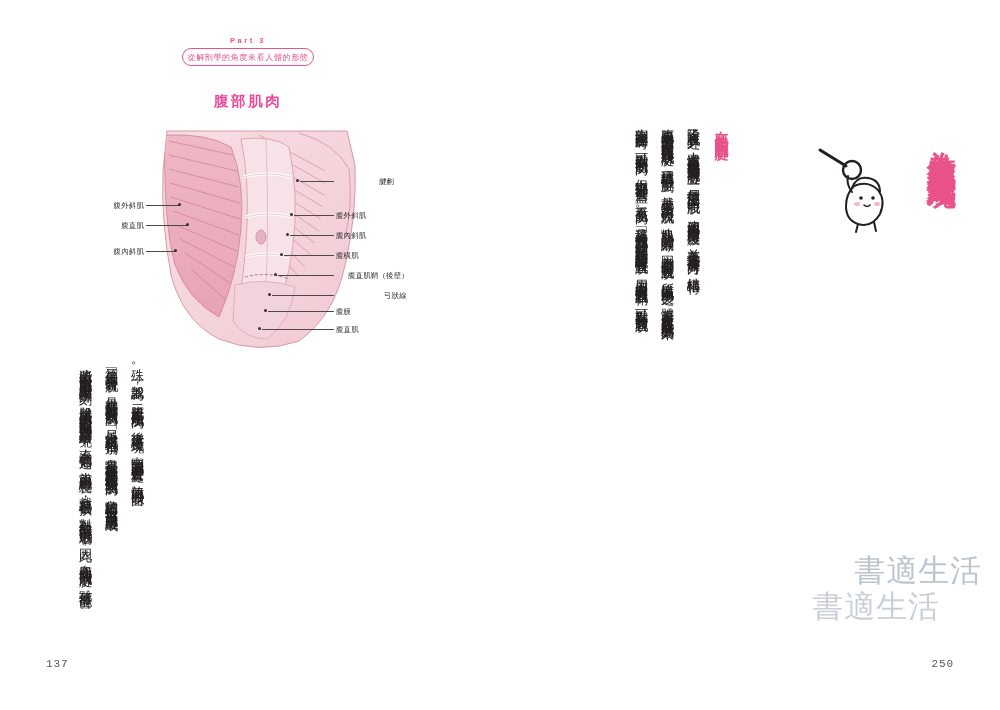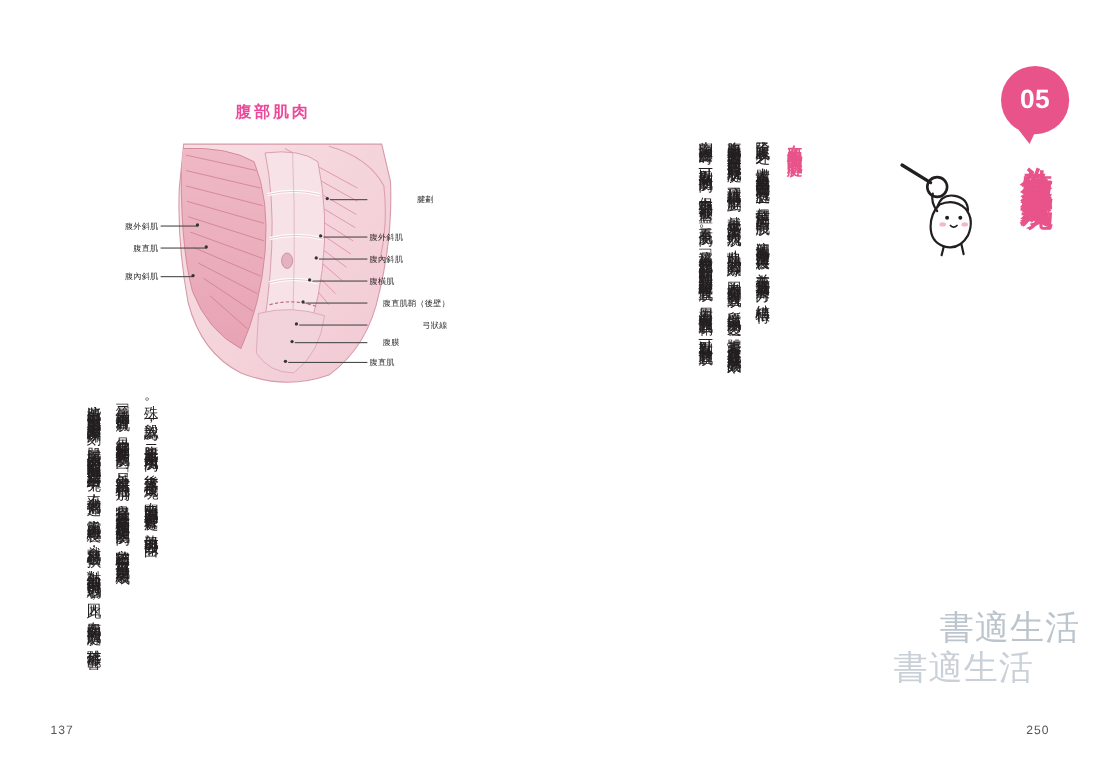--- a/index.html
+++ b/index.html
@@ -124,21 +124,21 @@
     white-space: nowrap;
   }
   .wm-1 { right: 18px; bottom: 118px; color: #b9c2cb; }
   .wm-2 { right: 60px; bottom: 82px; color: #c8ced6; }
   .folio {
     position: absolute;
     bottom: 40px;
     font-size: 11px;
     color: #555;
     letter-spacing: 0.08em;
-    font-family: Liberation Sans, sans-serif;
+    font-family: Liberation Mono, monospace;
   }
   .folio-r { right: 46px; }
   .folio-l { left: 46px; }
 
   
   #page-left { order: 1; }
   .part-head {
     position: absolute;
     left: 182px;
     top: 36px;
@@ -235,20 +235,24 @@
     pointer-events: none;
   }
 </style>
 </head>
 <body>
 
 <div class="spread">
 
   <div class="page" id="page-left">
 
+    <div class="part-head">
+      <div class="part-label">Part 3</div>
+      <div class="part-box">從解剖學的角度來看人體的形態</div>
+    </div>
 
     <div class="sec-title">腹部肌肉</div>
 
     <div class="figure-wrap">
 
       <div class="fig-img">
         <svg viewBox="0 0 215 225" width="215" height="225">
           <defs>
             <linearGradient id="skin" x1="0" y1="0" x2="1" y2="1">
               <stop offset="0%" stop-color="#f7dfe4"></stop>
@@ -348,41 +352,40 @@
       <div class="dot" style="left:188px; top:128px;"></div>
 
       <div class="label-right" style="left:256px; top:146px;">腹直肌鞘（後壁）</div>
       <div class="leader" style="left:186px; top:150px; width:56px;"></div>
       <div class="dot" style="left:182px; top:148px;"></div>
 
       <div class="label-right" style="left:244px; top:166px;padding-left:48px;">弓狀線</div>
       <div class="leader" style="left:180px; top:170px; width:62px;"></div>
       <div class="dot" style="left:176px; top:168px;"></div>
 
-      <div class="label-right" style="left:256px; top:182px;">腹膜</div>
+      <div class="label-right" style="left:244px; top:182px;">腹膜</div>
       <div class="leader" style="left:176px; top:186px; width:66px;"></div>
       <div class="dot" style="left:172px; top:184px;"></div>
 
       <div class="label-right" style="left:244px; top:200px;">腹直肌</div>
       <div class="leader" style="left:170px; top:204px; width:72px;"></div>
       <div class="dot" style="left:166px; top:202px;"></div>
     </div>
 
     <div class="body-left">
       <div class="col" style="width:26px;">殊。一般認為，二腹肌原本是兩塊肌肉，後來才結合成一塊，中間的肌腱固定於舌骨處，使肌肉可以彎曲。</div>
       <div class="col" style="width:26px;">第二個是「肩胛舌骨肌」，是從肩胛骨延伸到舌骨的肌肉。另外「半腱肌」也很特別，它是從骨盆的坐骨結節延伸到小腿脛骨的肌肉，它的結構中很大一部分是由肌腱組成。</div>
       <div class="col" style="width:26px;">這些肌肉中以大型的肌腱最讓人印象深刻。肌腱插入肌肉中間的形成機制與好處正持續研究中。不過我們知道，當肌肉纖維愈長，就愈容易破損，對外力的抵抗能力也愈弱。因此，在肌肉間插入肌腱，雖然可能會</div>
     </div>
 
     <div class="folio folio-l">137</div>
   </div>
 
   <div class="page" id="page-right">
 
-    <div class="chapter-badge">05</div>
 
     <div class="main-title v-text">為什麼腹肌會分成好幾塊？</div>
 
     <div class="mascot">
       <svg viewBox="0 0 80 92" width="80" height="92">
 
         <line x1="4" y1="8" x2="30" y2="24" stroke="#231f20" stroke-width="3" stroke-linecap="round"></line>
         <circle cx="36" cy="28" r="9" fill="none" stroke="#231f20" stroke-width="2.4"></circle>
 
         <path d="M38 44 Q52 38 62 48 Q70 58 64 72 Q56 86 42 82 Q30 78 30 64 Q30 52 38 44 Z" fill="none" stroke="#231f20" stroke-width="2"></path>

